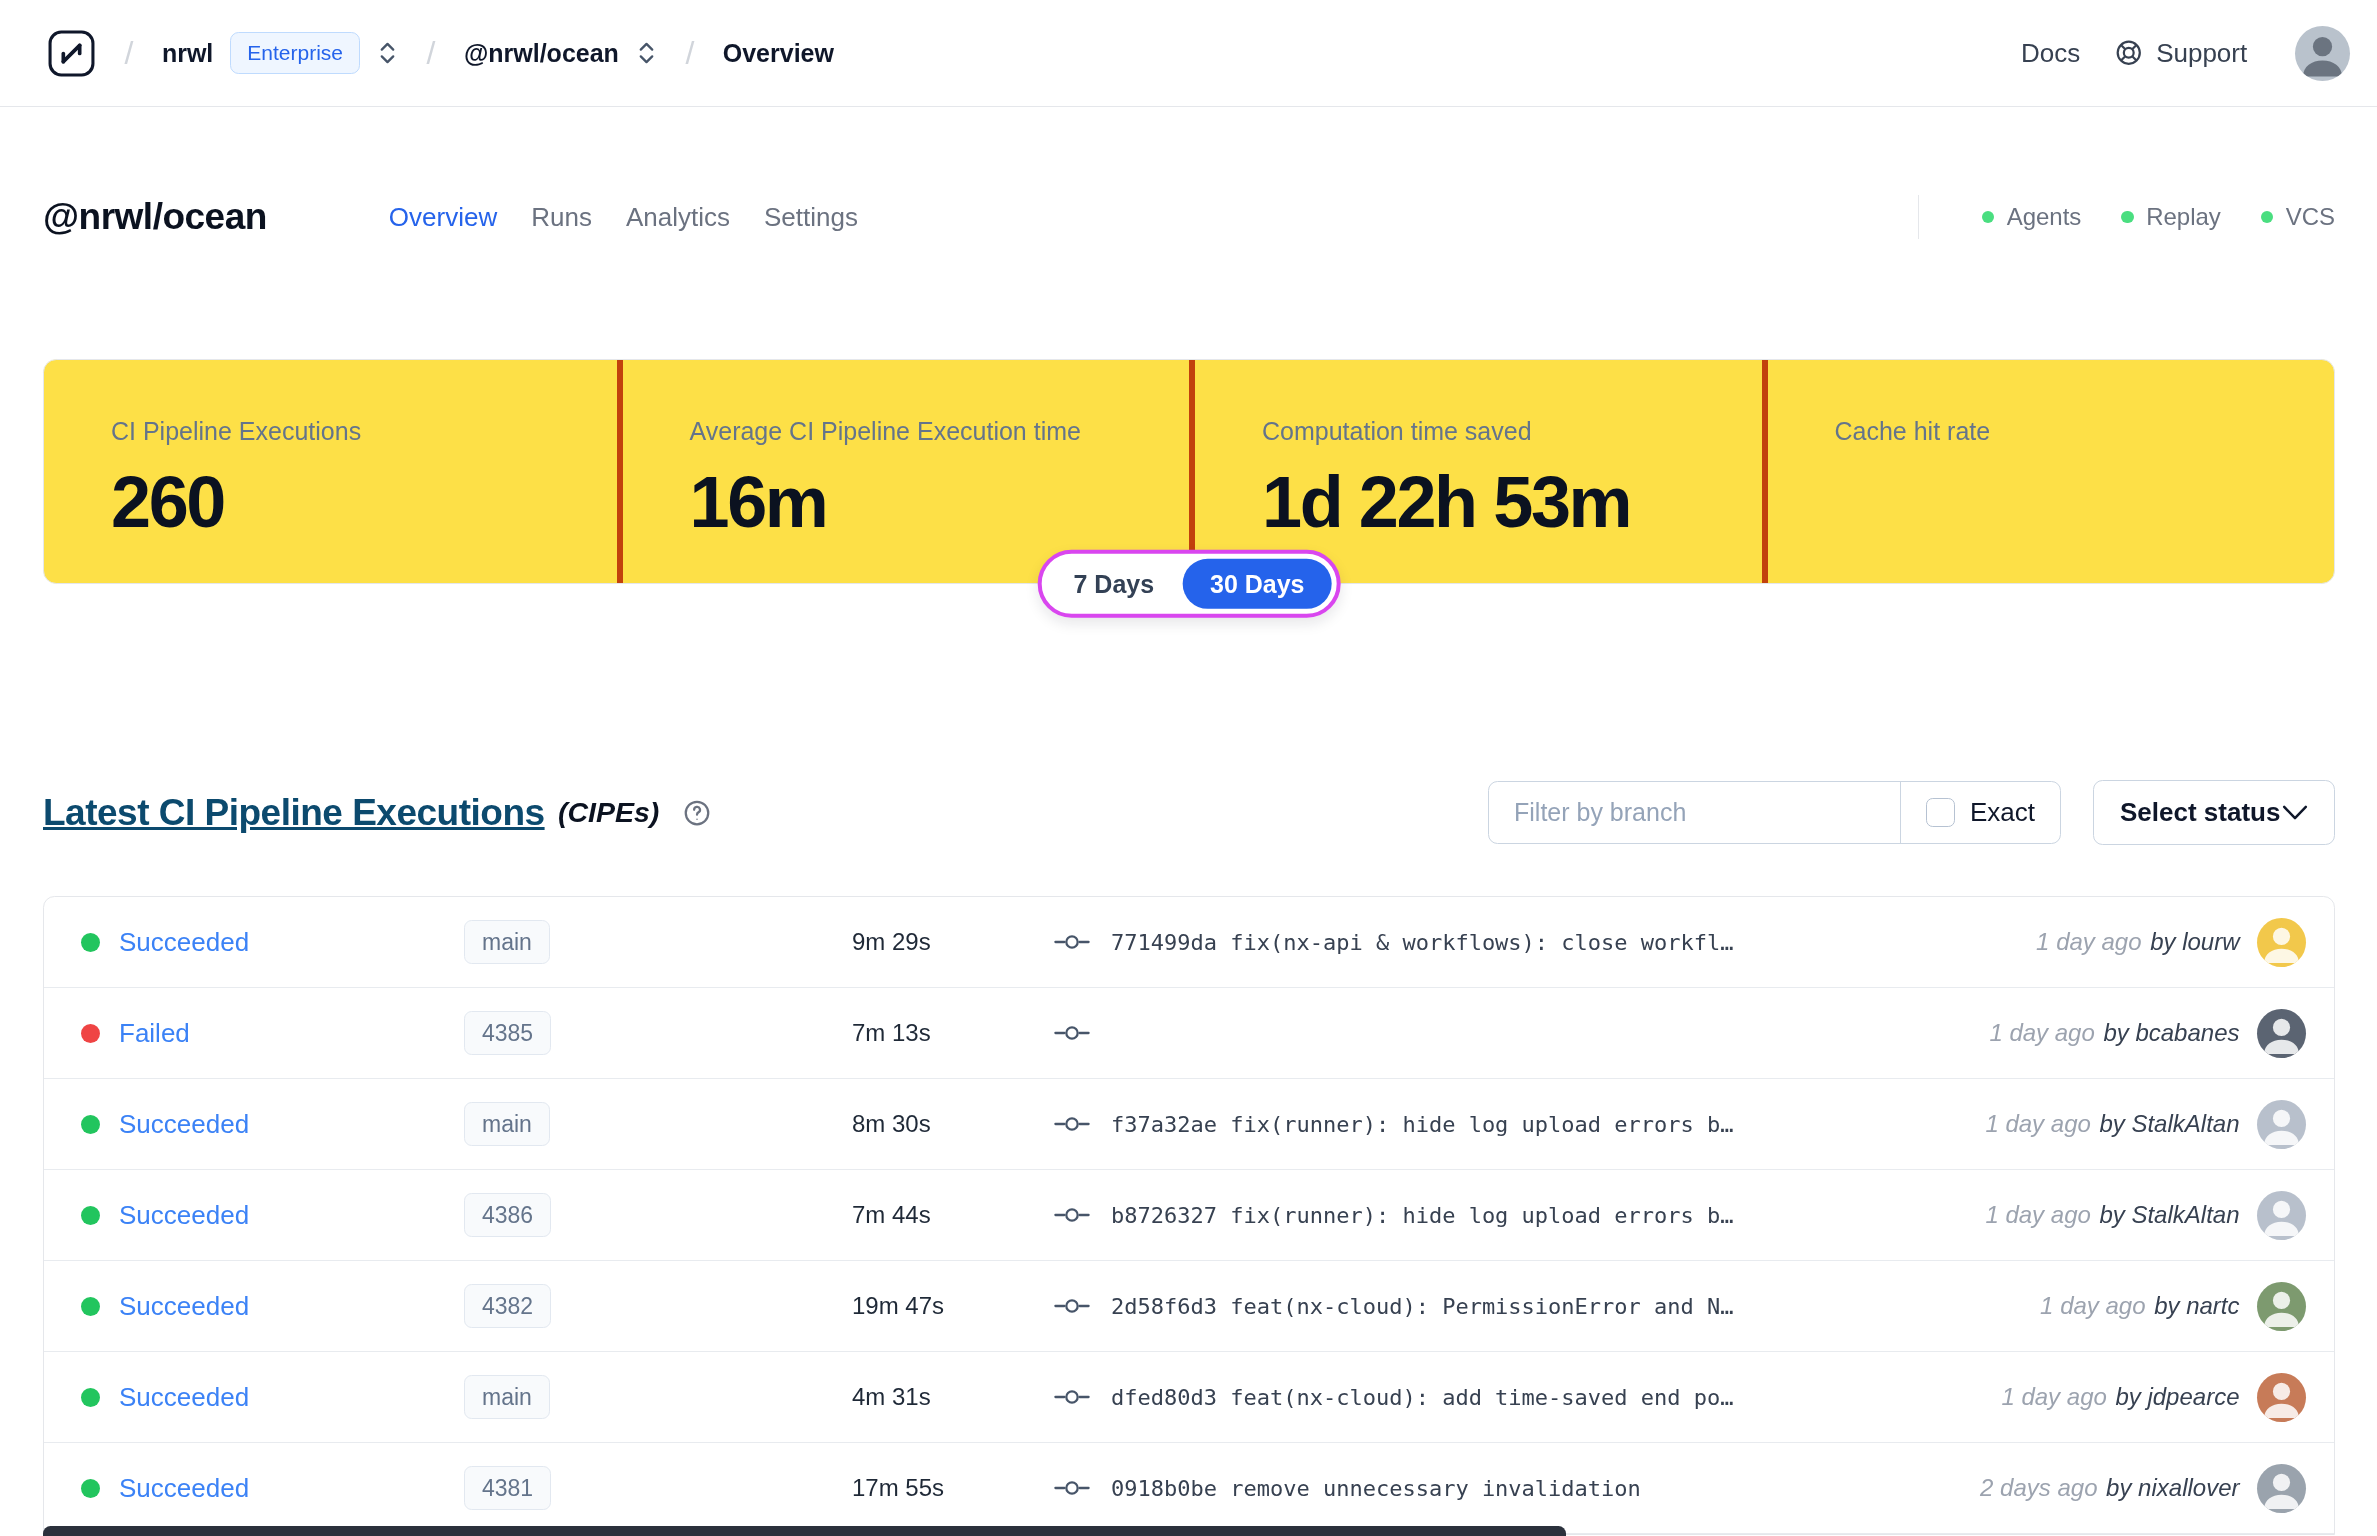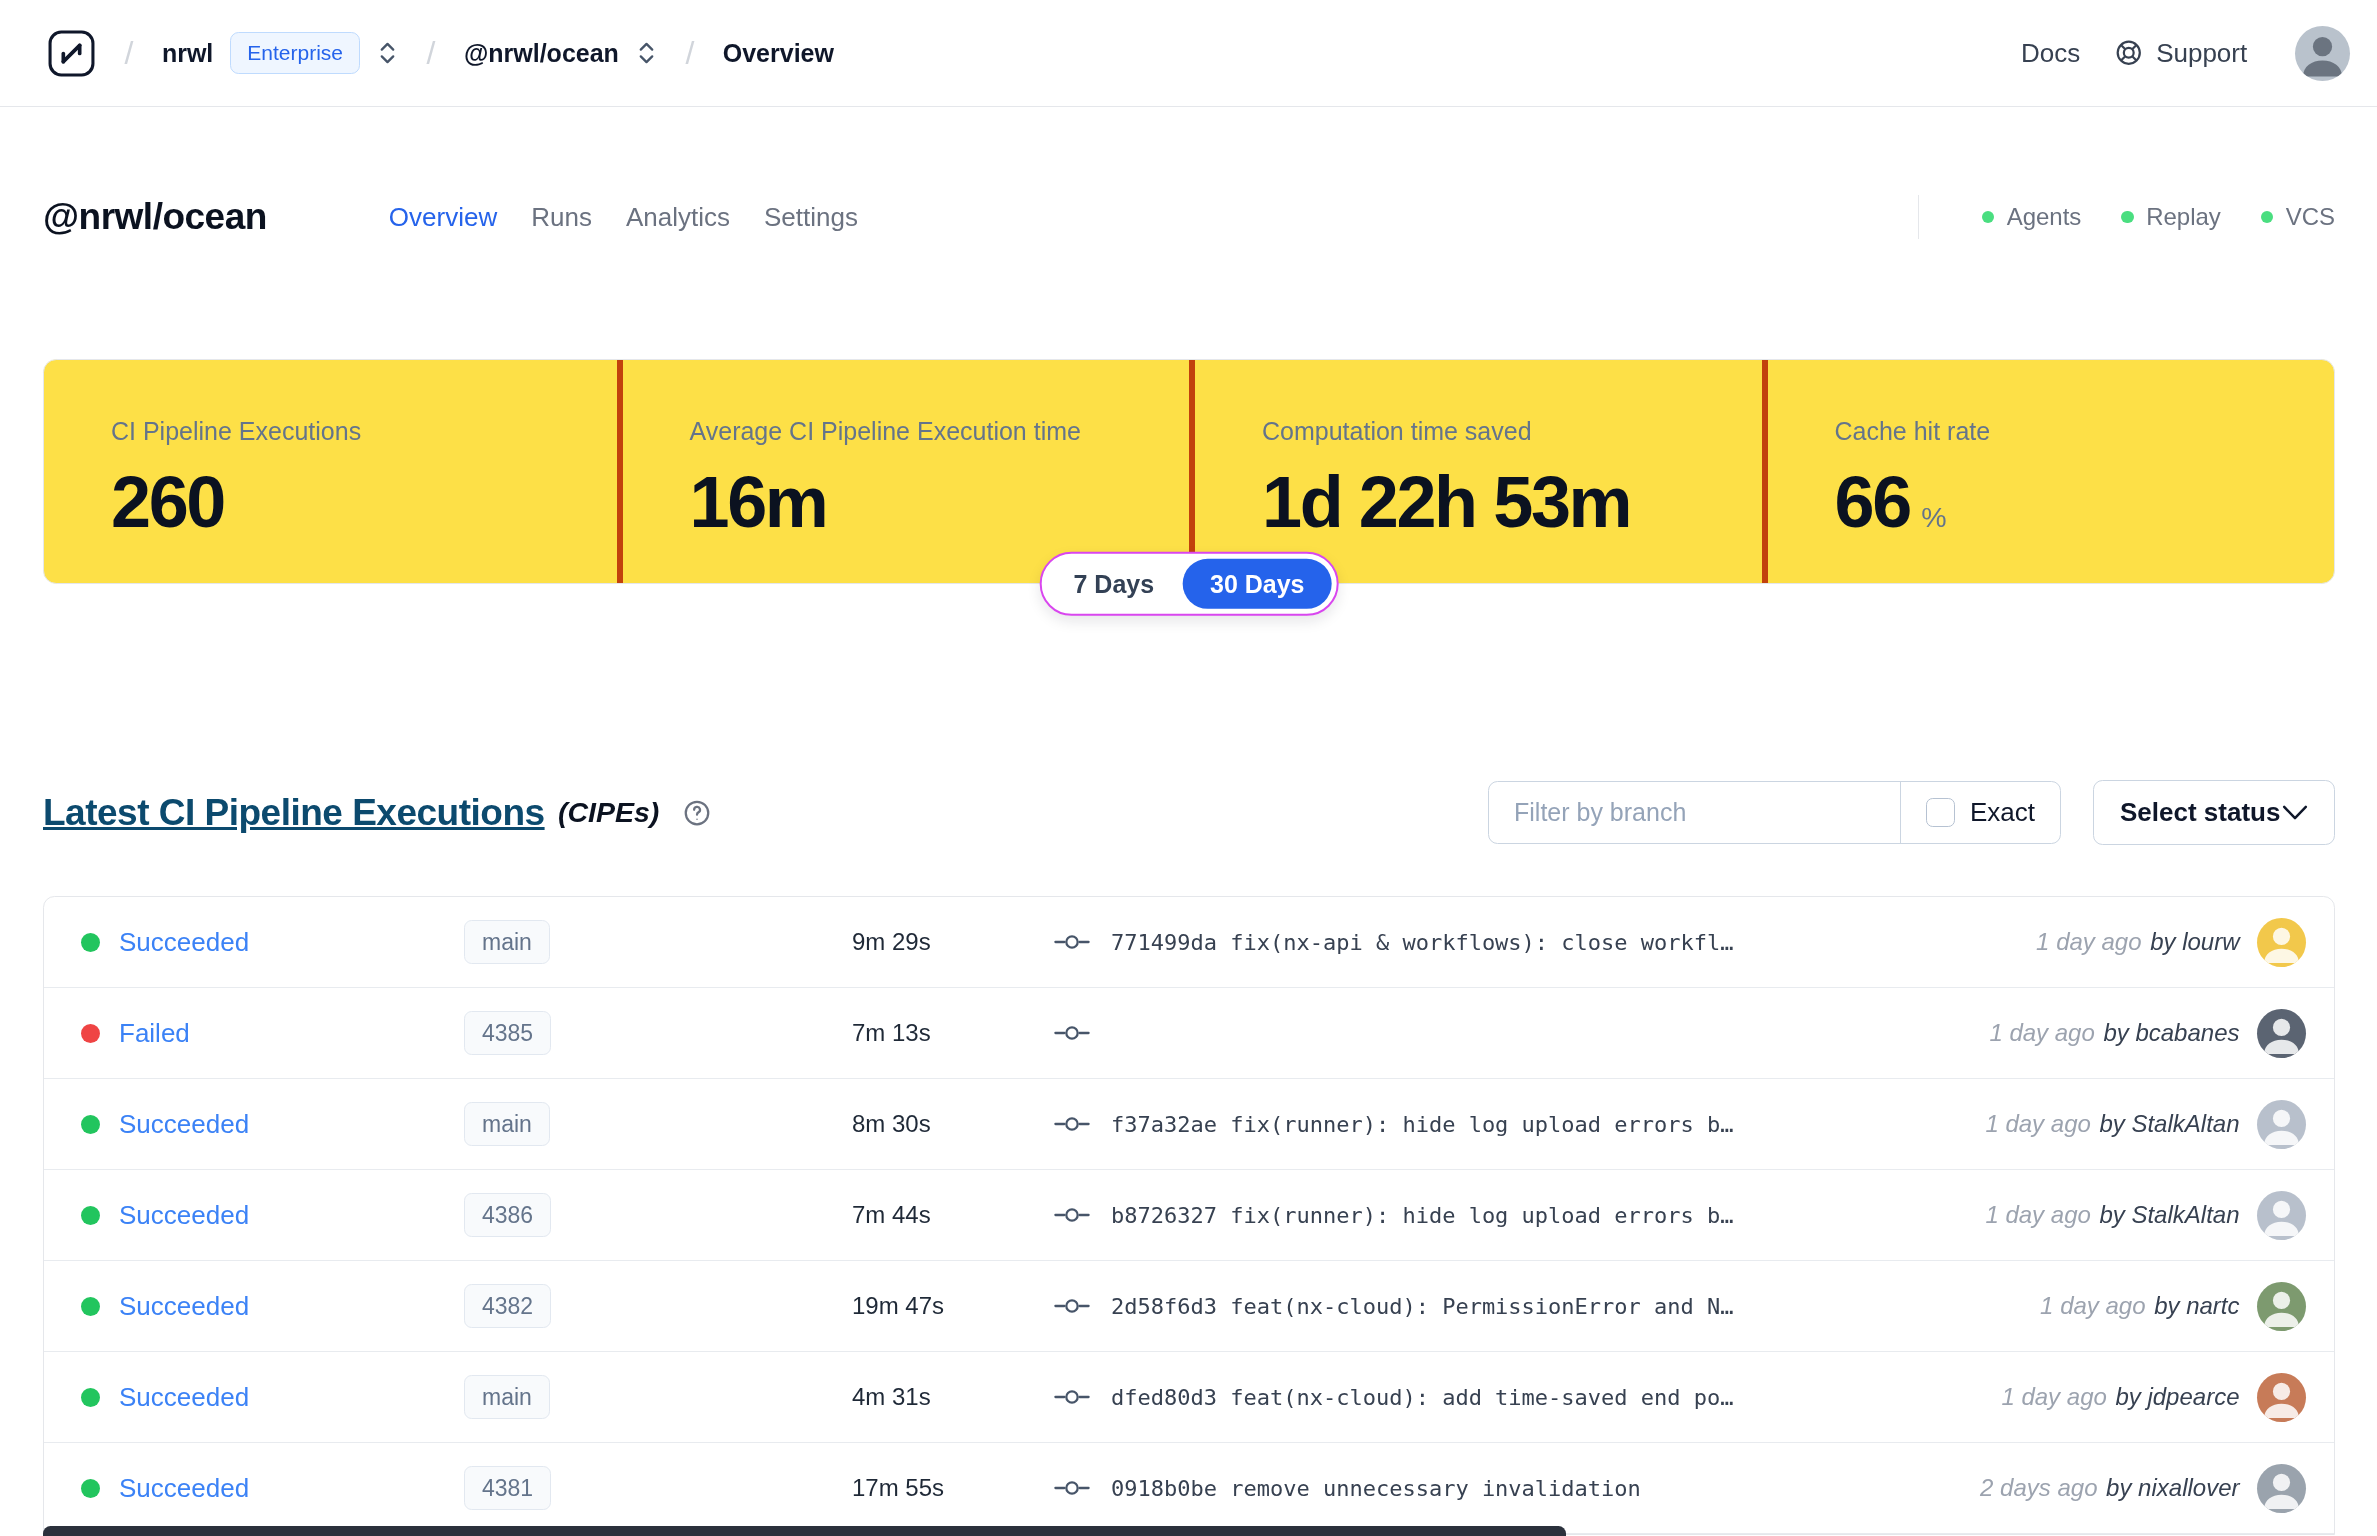--- a/index.html
+++ b/index.html
@@ -46,21 +46,21 @@
   .stats { display:grid; grid-template-columns:repeat(4,1fr); border:1px solid #e5e7eb;
            border-radius:13.3px; height:225px; background:#fde047; }
   .stat-card { padding:57px 19px 0 67px; }
   .stat-card + .stat-card { border-left:6px solid #c2410c; }
   .stat-label { font-size:25px; color:#64748b; }
   .stat-value { margin-top:15px; font-size:72px; font-weight:800; letter-spacing:-2.4px;
                 color:#0b1220; display:flex; align-items:baseline; gap:11.4px; }
   .stat-suffix { font-size:28.5px; font-weight:500; color:#64748b; letter-spacing:0; }
 
   .range-toggle { position:absolute; left:50%; bottom:0; transform:translate(-50%,50%);
-      display:flex; align-items:center; gap:1.9px; background:#fff; border:2px solid #d946ef;
+      display:flex; align-items:center; gap:1.9px; background:#fff; border:4px solid #d946ef;
       border-radius:950px; padding:4.8px; box-shadow:0 5.7px 13.3px rgba(15,23,42,.10); }
   .range-option { font-size:25px; font-weight:600; color:#334155; padding:10.5px 27px;
       border-radius:950px; cursor:pointer; white-space:nowrap; }
   .range-option.active { background:#2563eb; color:#fff; }
 
   
   .cipe-header { margin-top:196px; display:flex; align-items:center; }
   .cipe-title { font-size:37px; font-weight:700; letter-spacing:-0.5px; color:#0c4a6e;text-decoration:underline; }
   .cipe-subtitle { font-size:28.5px; font-style:italic; font-weight:600; margin-left:13.3px; color:#0b1220; }
   .help-icon { margin-left:23px; cursor:pointer; }
@@ -206,24 +206,20 @@
       </div>
       <div class="stat-card">
         <div class="stat-label">Computation time saved</div>
         <div class="stat-value">
           <span>1d 22h 53m</span>
           <span class="stat-suffix"></span>
         </div>
       </div>
       <div class="stat-card">
         <div class="stat-label">Cache hit rate</div>
-        <div class="stat-value">
-          <span>66</span>
-          <span class="stat-suffix">%</span>
-        </div>
       </div>
     </div>
 
     <div class="range-toggle">
       <span class="range-option">7 Days</span>
       <span class="range-option active">30 Days</span>
     </div>
   </section>
 
   <div class="cipe-header">

